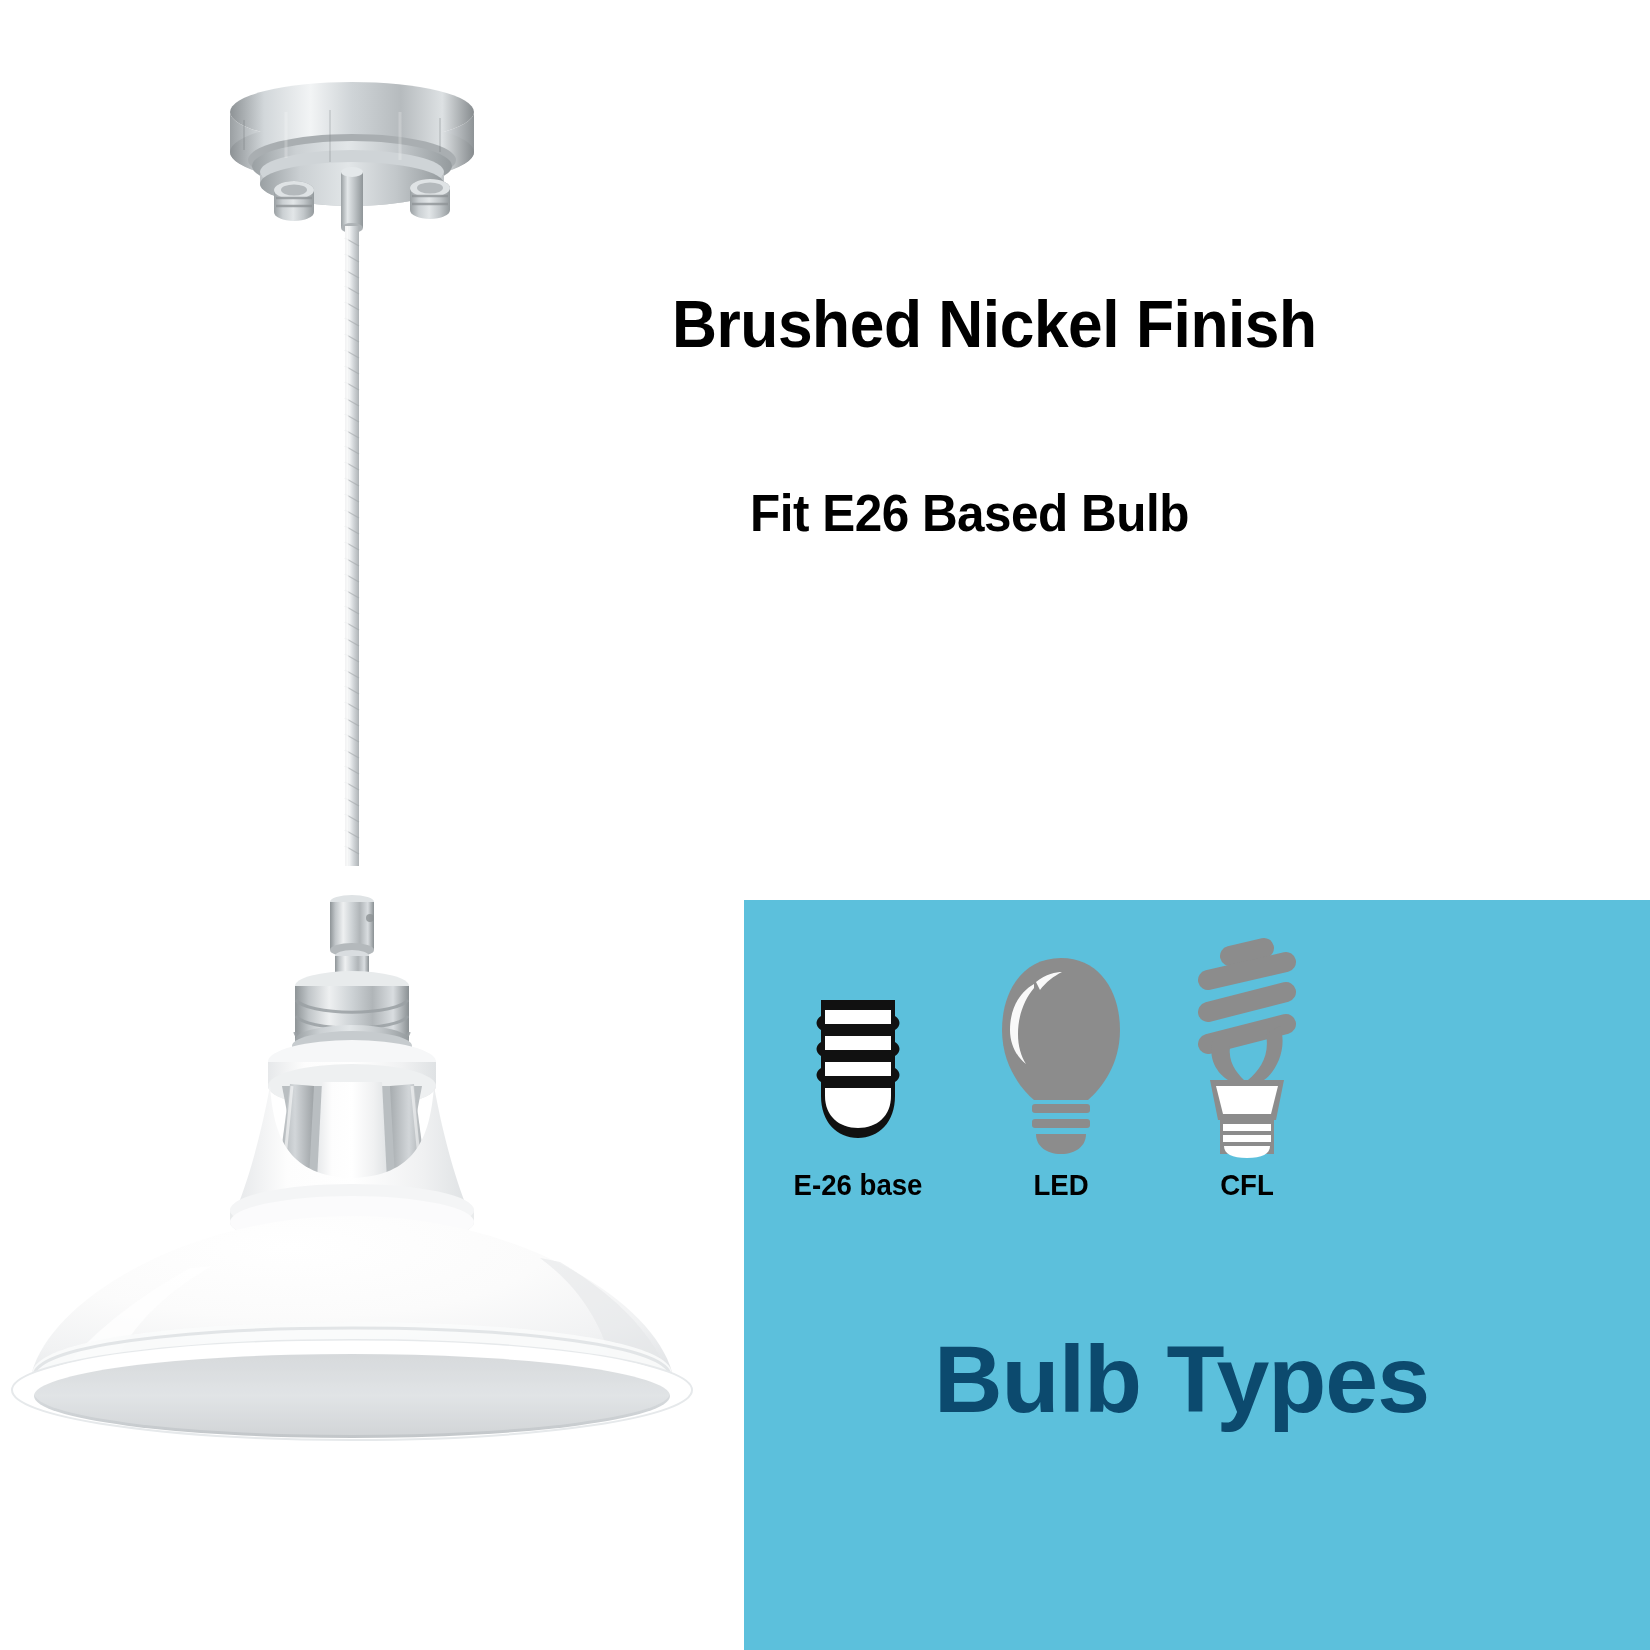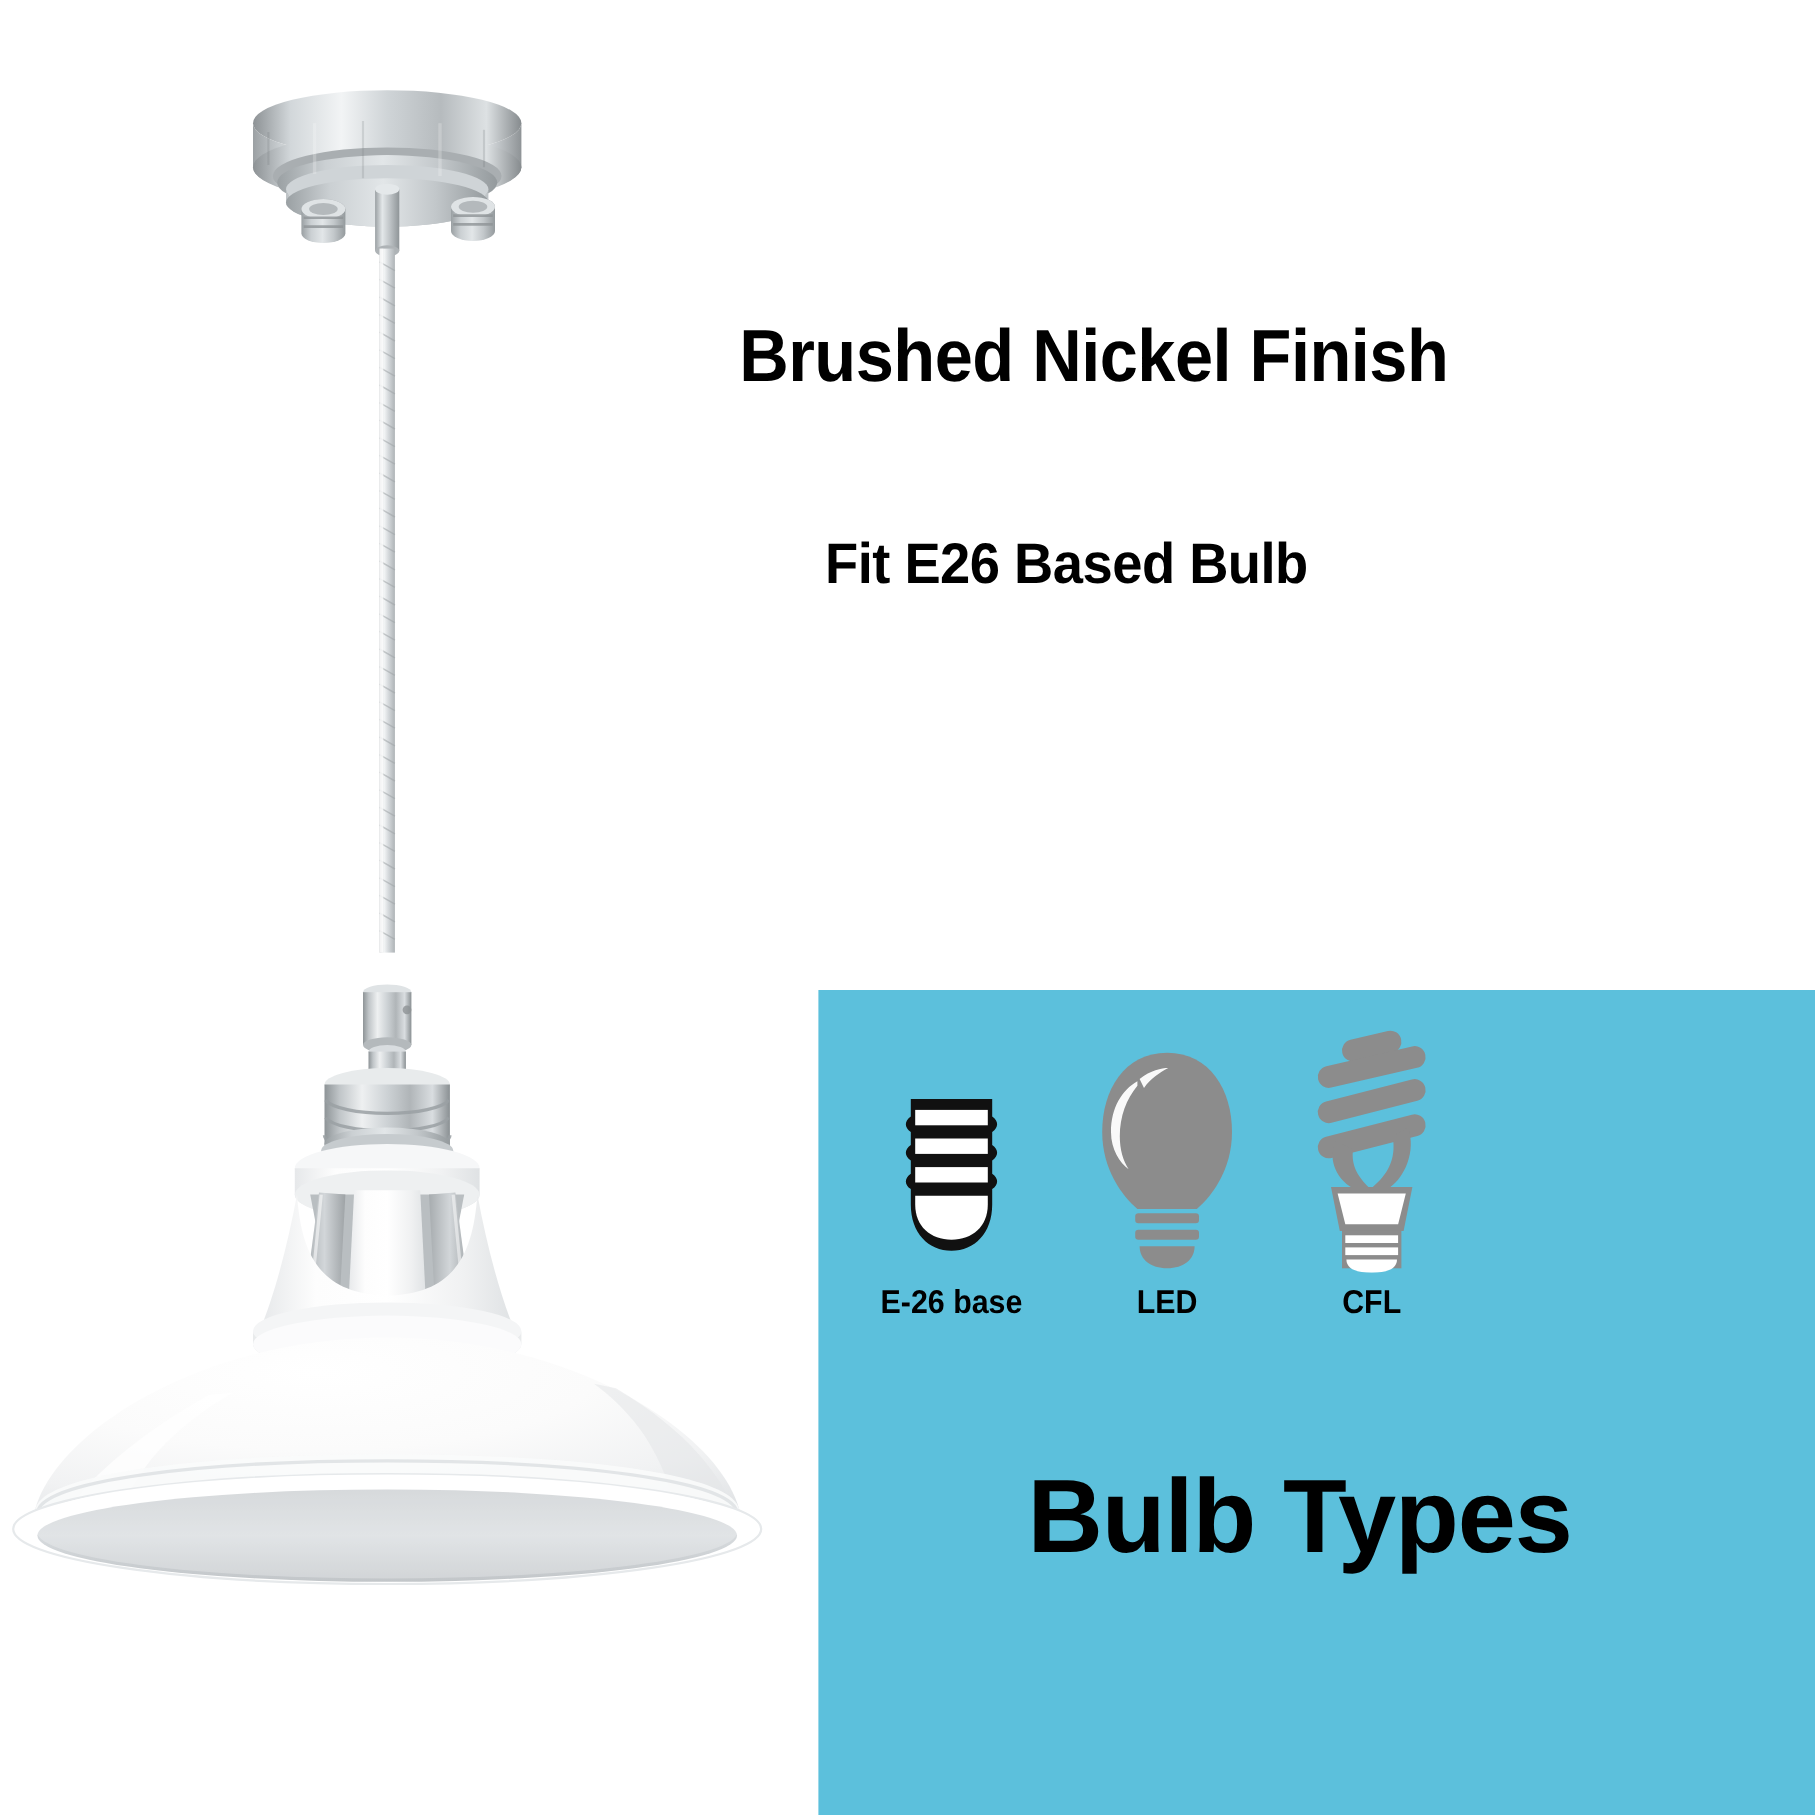--- a/index.html
+++ b/index.html
@@ -29,30 +29,30 @@
     position:absolute;left:0;top:0;width:906px;height:310px;
   }
   .bulb-item{position:absolute;top:0;height:310px;}
   .bulb-art{position:absolute;bottom:48px;left:50%;transform:translateX(-50%);}
   .bulb-label{
     position:absolute;top:268px;left:50%;transform:translateX(-50%) scaleX(0.92);
     transform-origin:center top;
     color:#000;font-weight:bold;font-size:30px;white-space:nowrap;
     font-family:"Liberation Sans", sans-serif;
   }
-  #item-e26{left:0px;width:228px;padding-left:13px;}
+  #item-e26{left:0px;width:228px;}
   #item-led{left:222px;width:190px;}
   #item-cfl{left:410px;width:186px;}
   #item-inc{left:590px;width:316px;}
   #item-e26 .bulb-art{bottom:62px;}
   #item-inc .bulb-label{font-size:31px;}
 
   #panel-title{
     position:absolute;left:190px;top:425px;
-    font-size:95px;font-weight:bold;color:#000000;white-space:nowrap;
+    font-size:95px;font-weight:bold;color:#0c4a6e;white-space:nowrap;
     font-family:"Liberation Sans", sans-serif;letter-spacing:-1px;
   }
 
   
   #lamp{position:absolute;left:0;top:0;width:744px;height:1450px;}
   #lamp svg{display:block;}
 </style>
 </head>
 <body>
 

